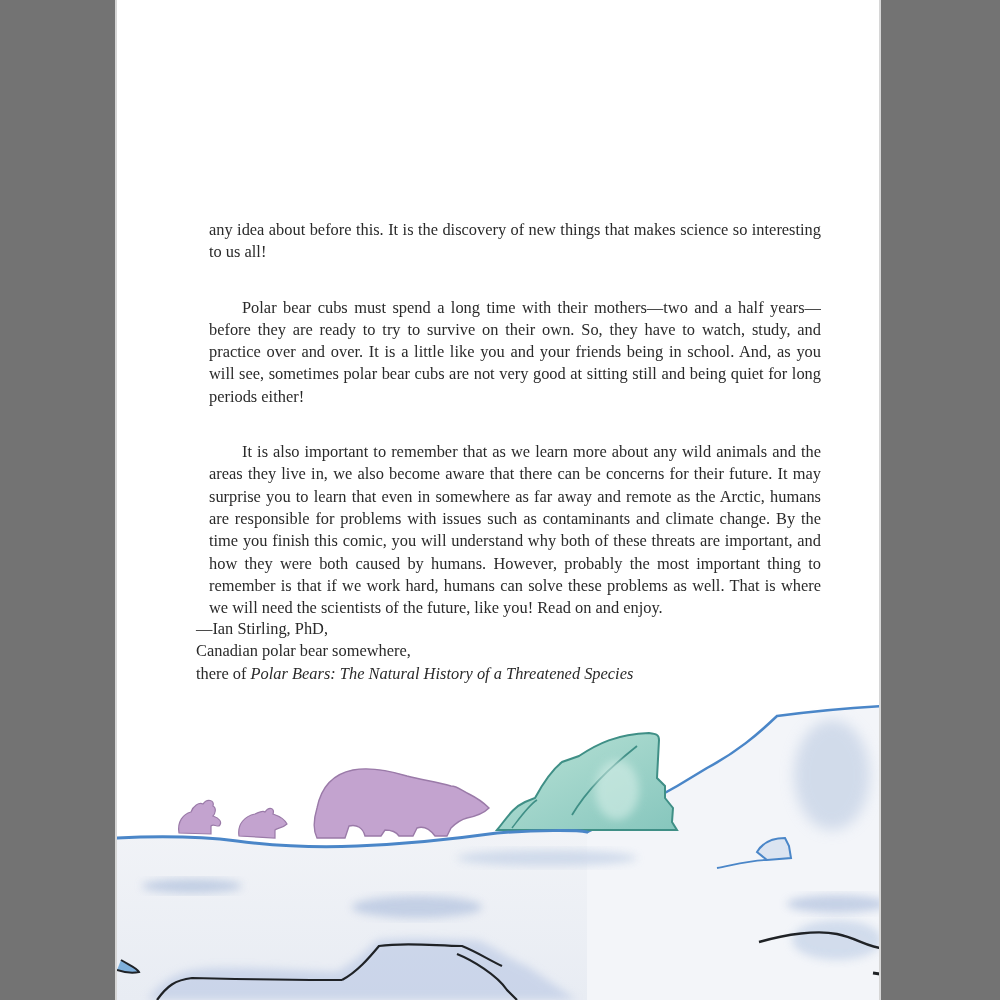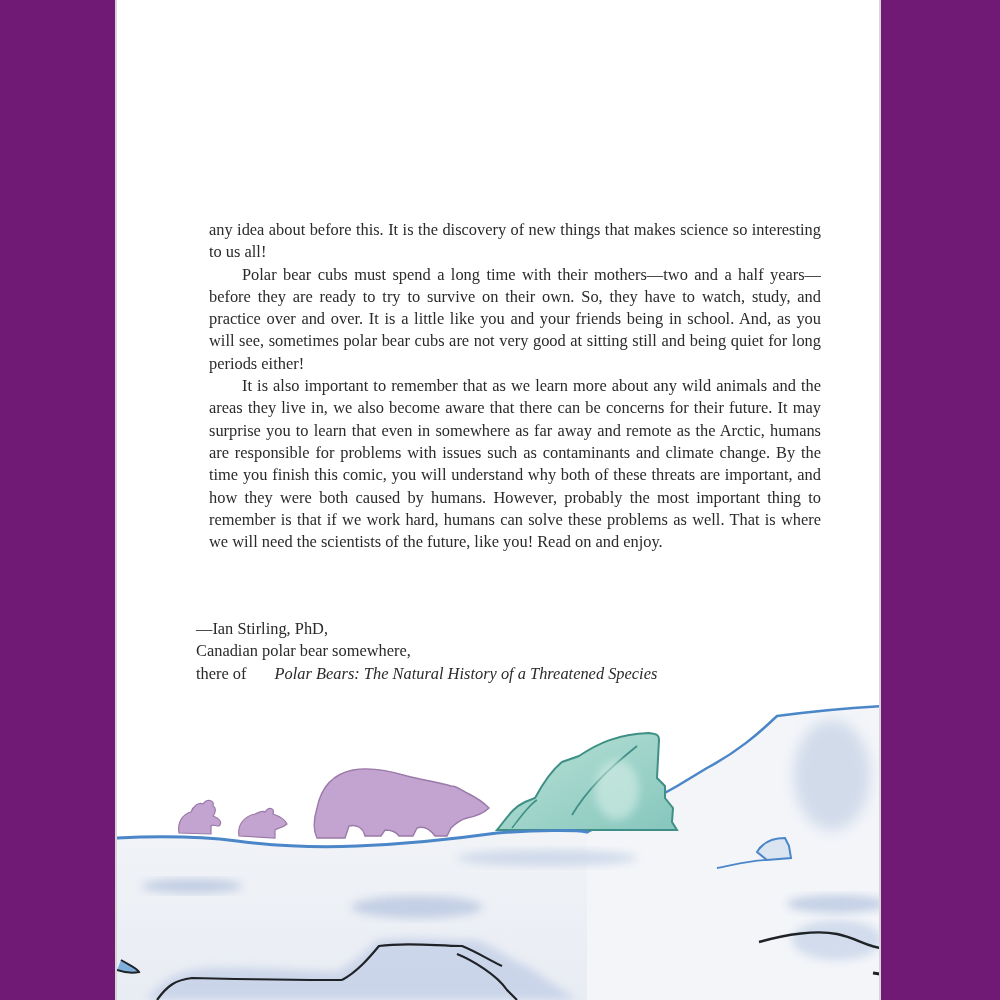--- a/index.html
+++ b/index.html
@@ -7,21 +7,21 @@
       padding: 0;
       width: 1000px;
       height: 1000px;
       background: #ffffff;
       overflow: hidden;
     }
     .stage {
       position: relative;
       width: 1000px;
       height: 1000px;
-      background: #701a75;
+      background: #737373;
     }
     .page {
       position: absolute;
       left: 115px;
       top: 0;
       width: 766px;
       height: 1000px;
       background: #ffffff;
       border-left: 2px solid #d6d6d6;
       border-right: 2px solid #d6d6d6;
@@ -37,33 +37,34 @@
       font-size: 16.4px;
       line-height: 22.3px;
       color: #2a2a2a;
       text-align: justify;
     }
     .body-text p {
       margin: 0;
     }
     .body-text p.indent {
       text-indent: 33px;
+      margin-top: 33px;
     }
     .signature {
       position: absolute;
       right: 63px;
       top: 618px;
       width: 620px;
       font-family: "Liberation Serif", "DejaVu Serif", serif;
       font-size: 16.4px;
       line-height: 22.3px;
       color: #2a2a2a;
     }
     .signature .line { display: block; }
-    .signature em { font-style: italic; margin-left: 24px; }
+    .signature em { font-style: italic; }
     .illustration {
       position: absolute;
       left: 0;
       top: 690px;
       width: 766px;
       height: 310px;
     }
     .illustration svg {
       display: block;
     }

